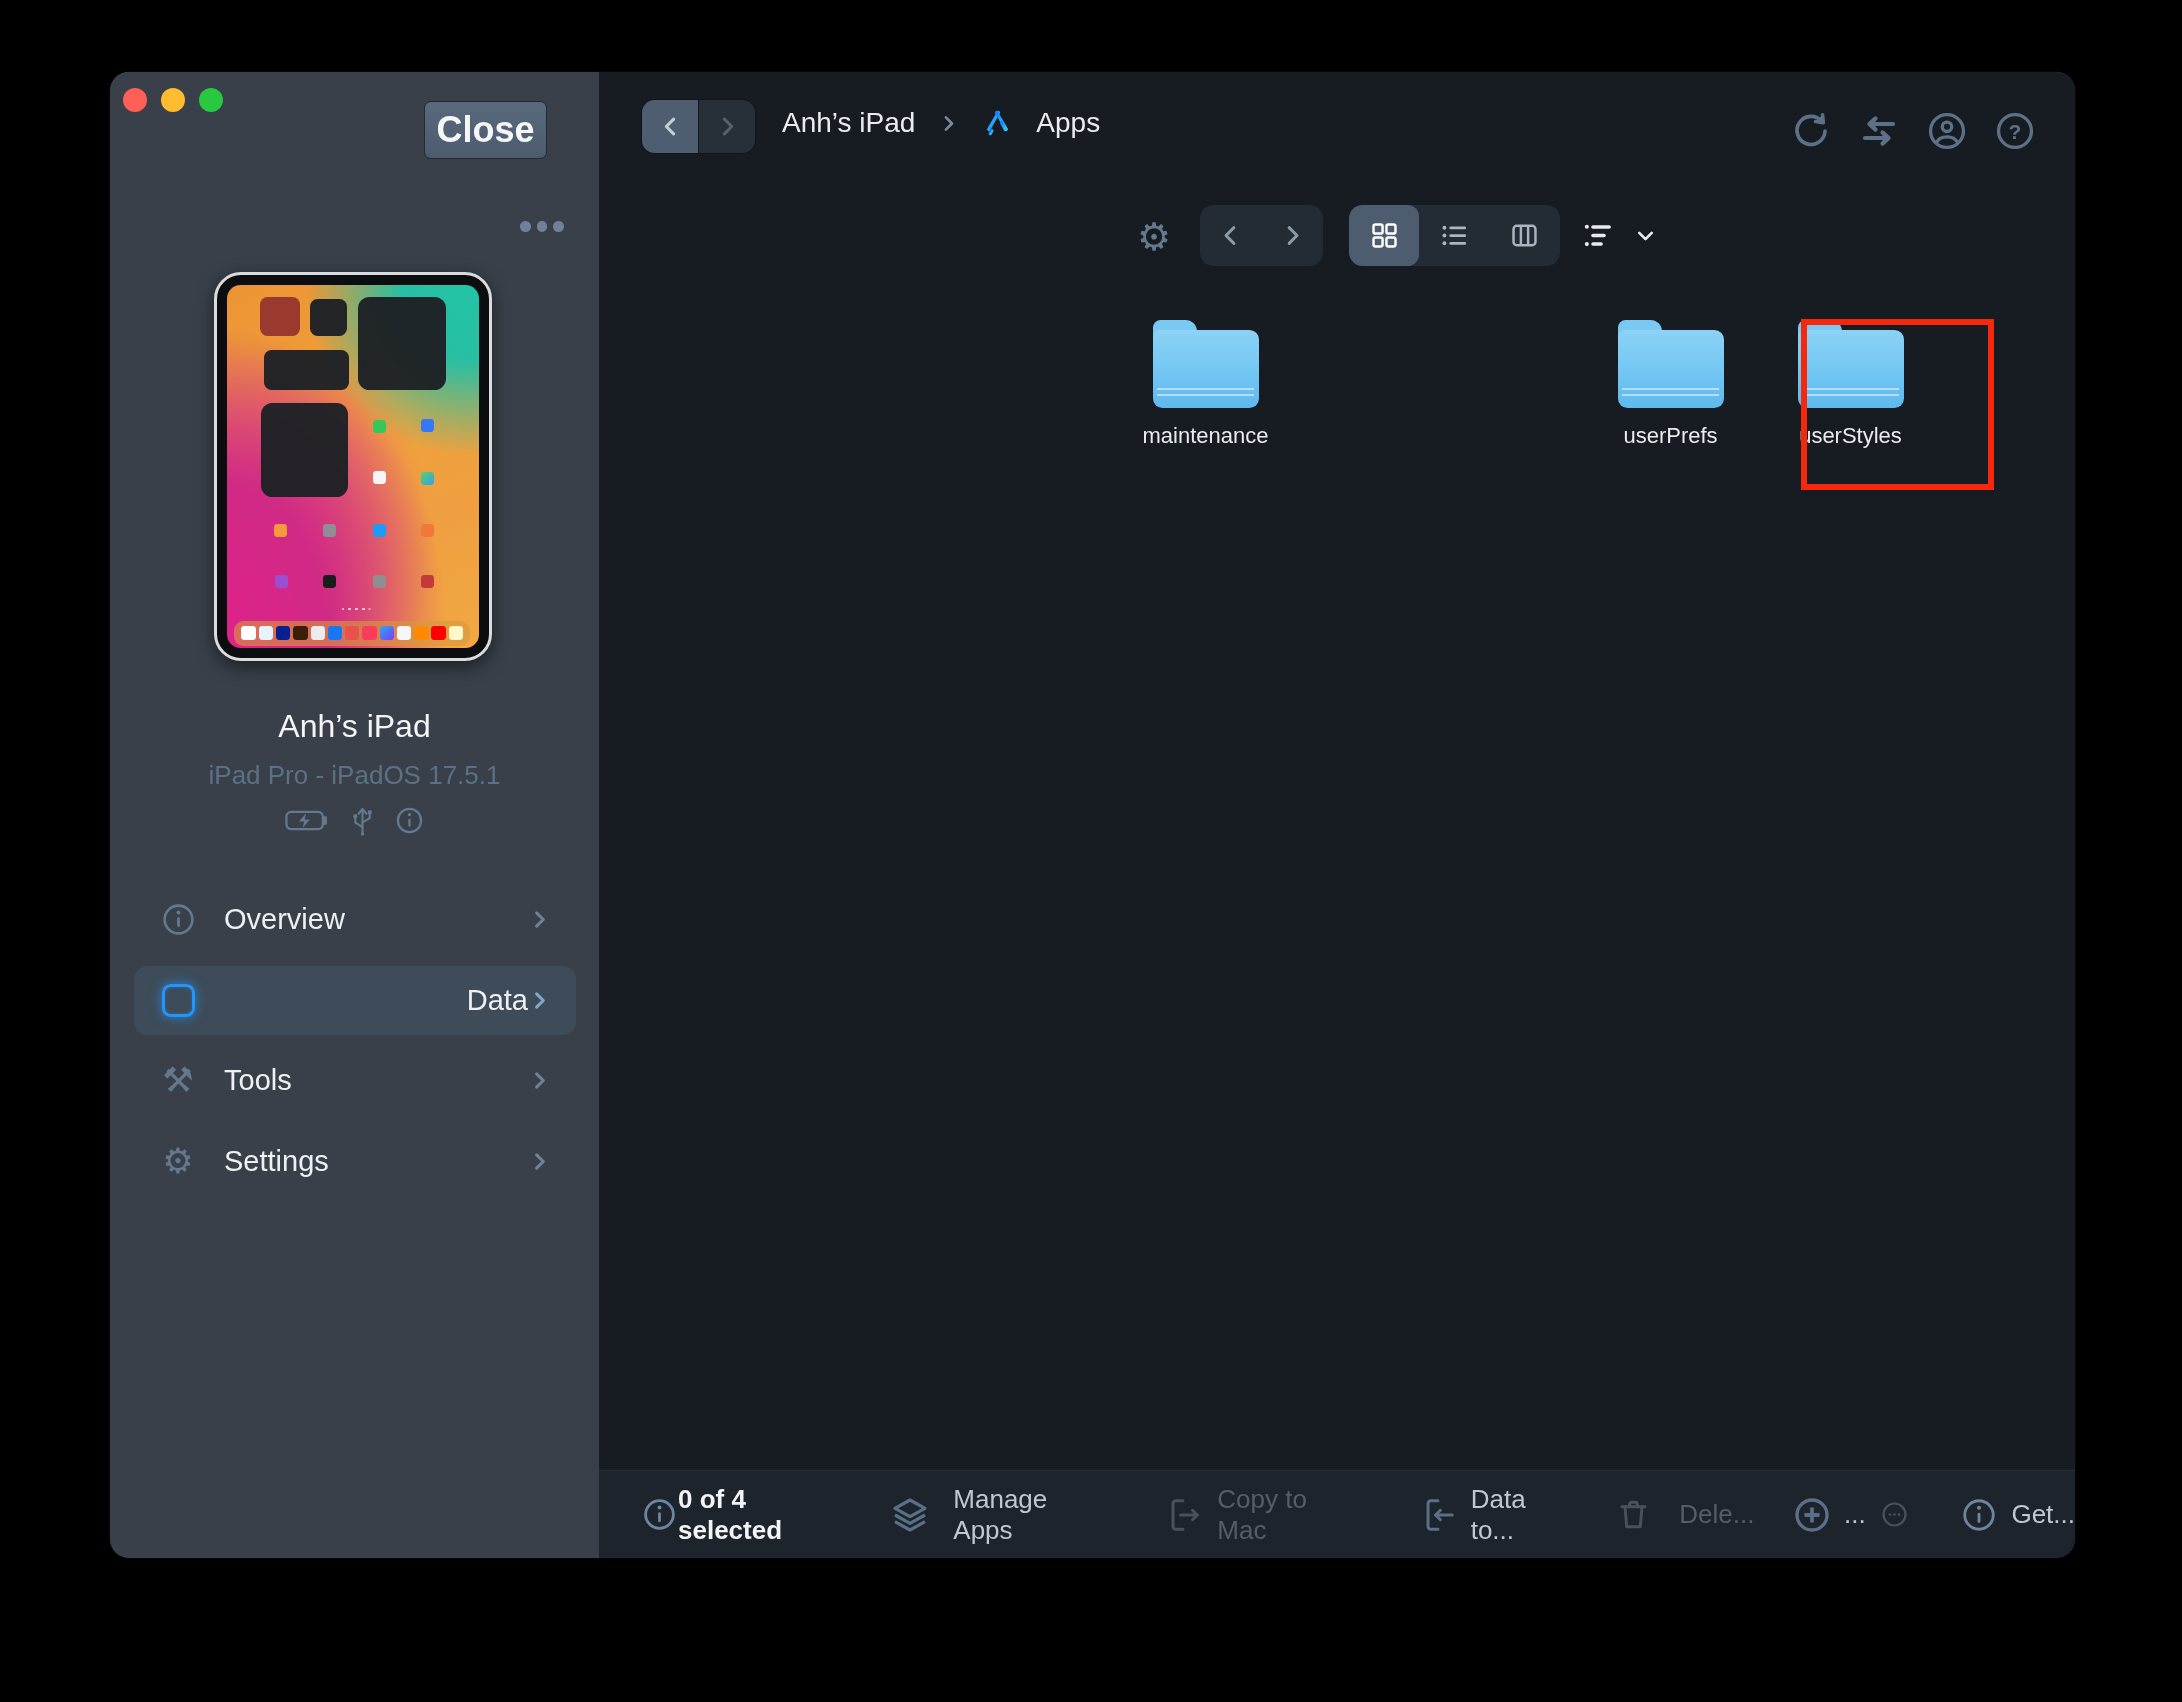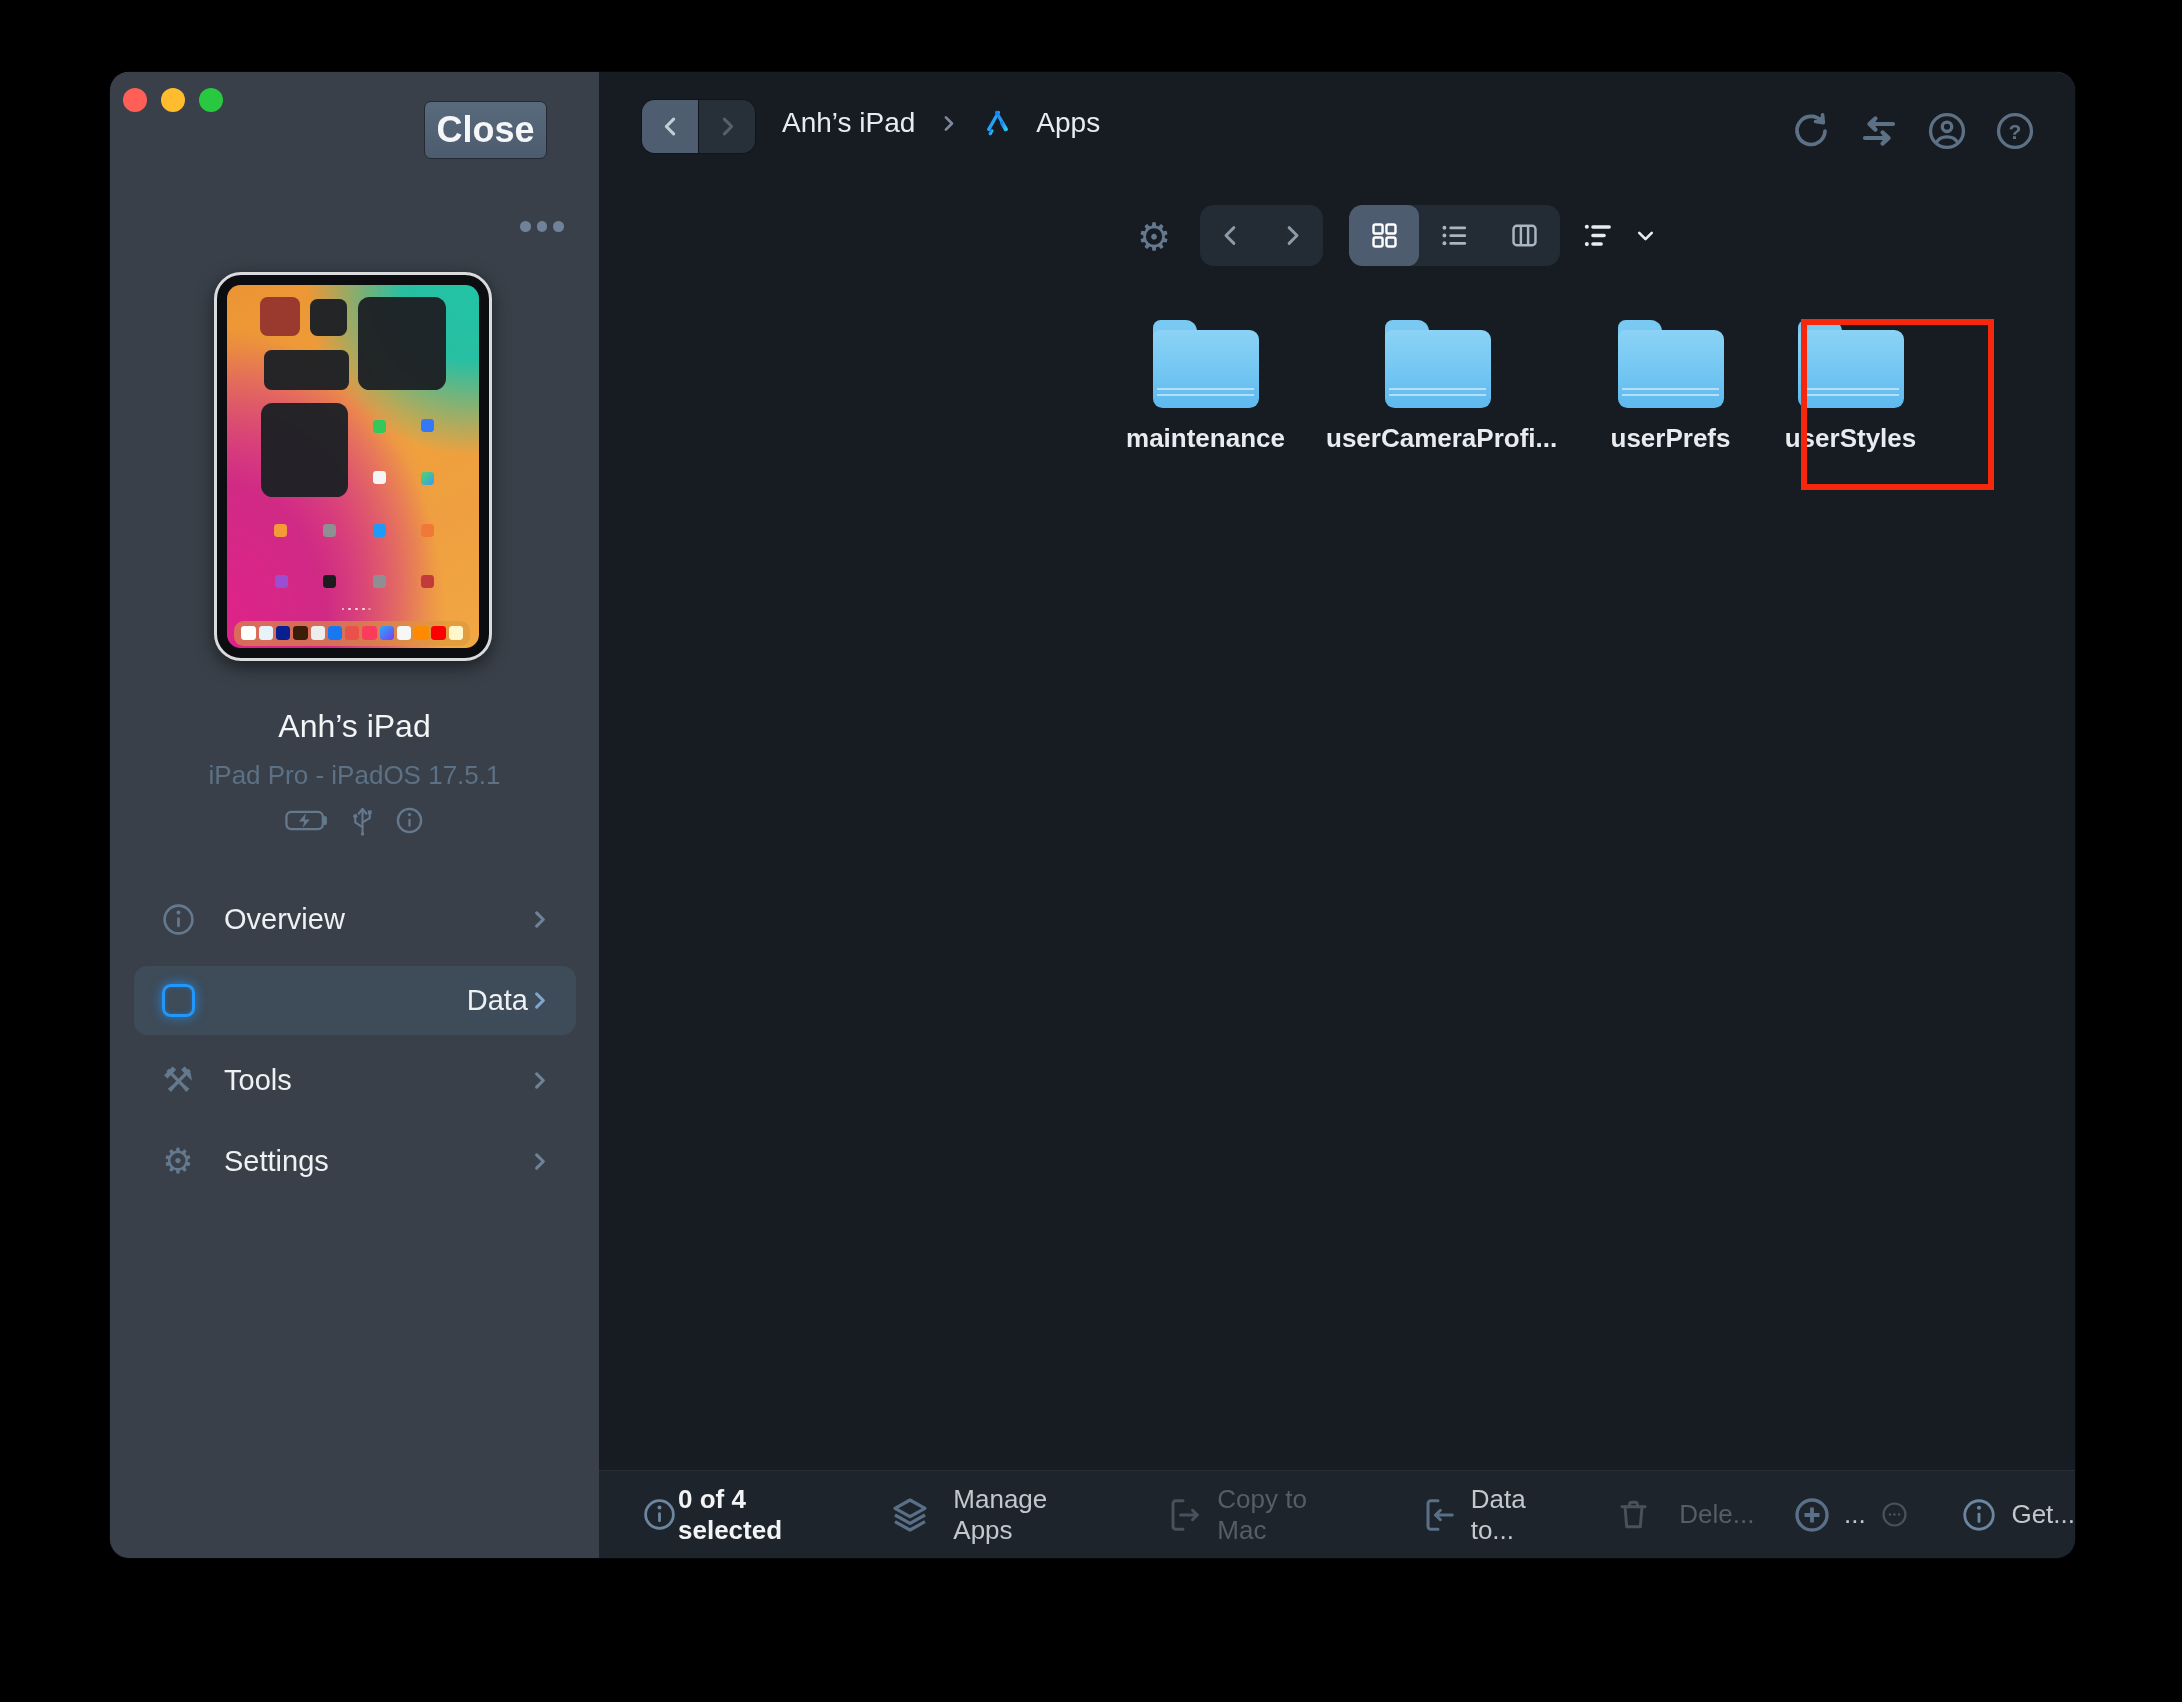--- a/index.html
+++ b/index.html
@@ -96,21 +96,21 @@
   .grid { position:absolute; left:0; top:245px; width:1476px; height:250px; }
   .fitem { position:absolute; width:223px; top:2.9px; text-align:center; }
   .f0 { left:495px; } .f1 { left:727px; } .f2 { left:960px; } .f3 { left:1140px; }
   .folder { position:relative; width:106px; height:88px; margin:0 auto; }
   .folder .tab { position:absolute; left:0; top:0; width:44px; height:21px; background:#79c9f3; border-radius:7.7px 11.5px 0 0; }
   .folder .fbody { position:absolute; left:0; top:10.6px; right:0; bottom:0;
     background:linear-gradient(180deg,#8bd2f6 0%,#77c9f3 45%,#5eb9ee 100%);
     border-radius:6.7px 9.6px 9.6px 9.6px; }
   .folder .fbody::after { content:""; position:absolute; left:4.8px; right:4.8px; bottom:7.7px; height:12.5px;
     background:repeating-linear-gradient(180deg, rgba(255,255,255,.5) 0 1.9px, rgba(0,0,0,0) 1.9px 5.8px); }
-  .flabel { margin-top:15.4px; color:#e9ebee; font-size:26px; white-space:nowrap;font-weight:bold; }
+  .flabel { margin-top:15.4px; color:#e9ebee; font-size:22px; white-space:nowrap; }
   .hl-box { position:absolute; left:1202px; top:1.9px; width:193px; height:171px; border:6.7px solid #f5270c; }
 
   
   .statusbar { position:absolute; left:489px; top:1398px; width:1476px; height:88px; background:#1d242c;
     border-top:1px solid #262e37; display:flex; align-items:center; padding-left:42px; }
   .sb-ic { display:flex; align-items:center; justify-content:center; }
   .c-on  { color:#6c86a0; }
   .c-mid { color:#5a7088; }
   .c-off { color:#49525c; }
   .sb-txt { font-size:26px; }
@@ -408,27 +408,20 @@
     <div class="grid">
 
       <div class="fitem f0">
         <div class="folder">
             <div class="tab"></div>
             <div class="fbody"></div>
           </div>
         <div class="flabel">maintenance</div>
       </div>
 
-      <div class="fitem f1">
-        <div class="folder">
-            <div class="tab"></div>
-            <div class="fbody"></div>
-          </div>
-        <div class="flabel">userCameraProfi...</div>
-      </div>
 
       <div class="fitem f2">
         <div class="folder">
             <div class="tab"></div>
             <div class="fbody"></div>
           </div>
         <div class="flabel">userPrefs</div>
       </div>
 
       <div class="fitem f3">

